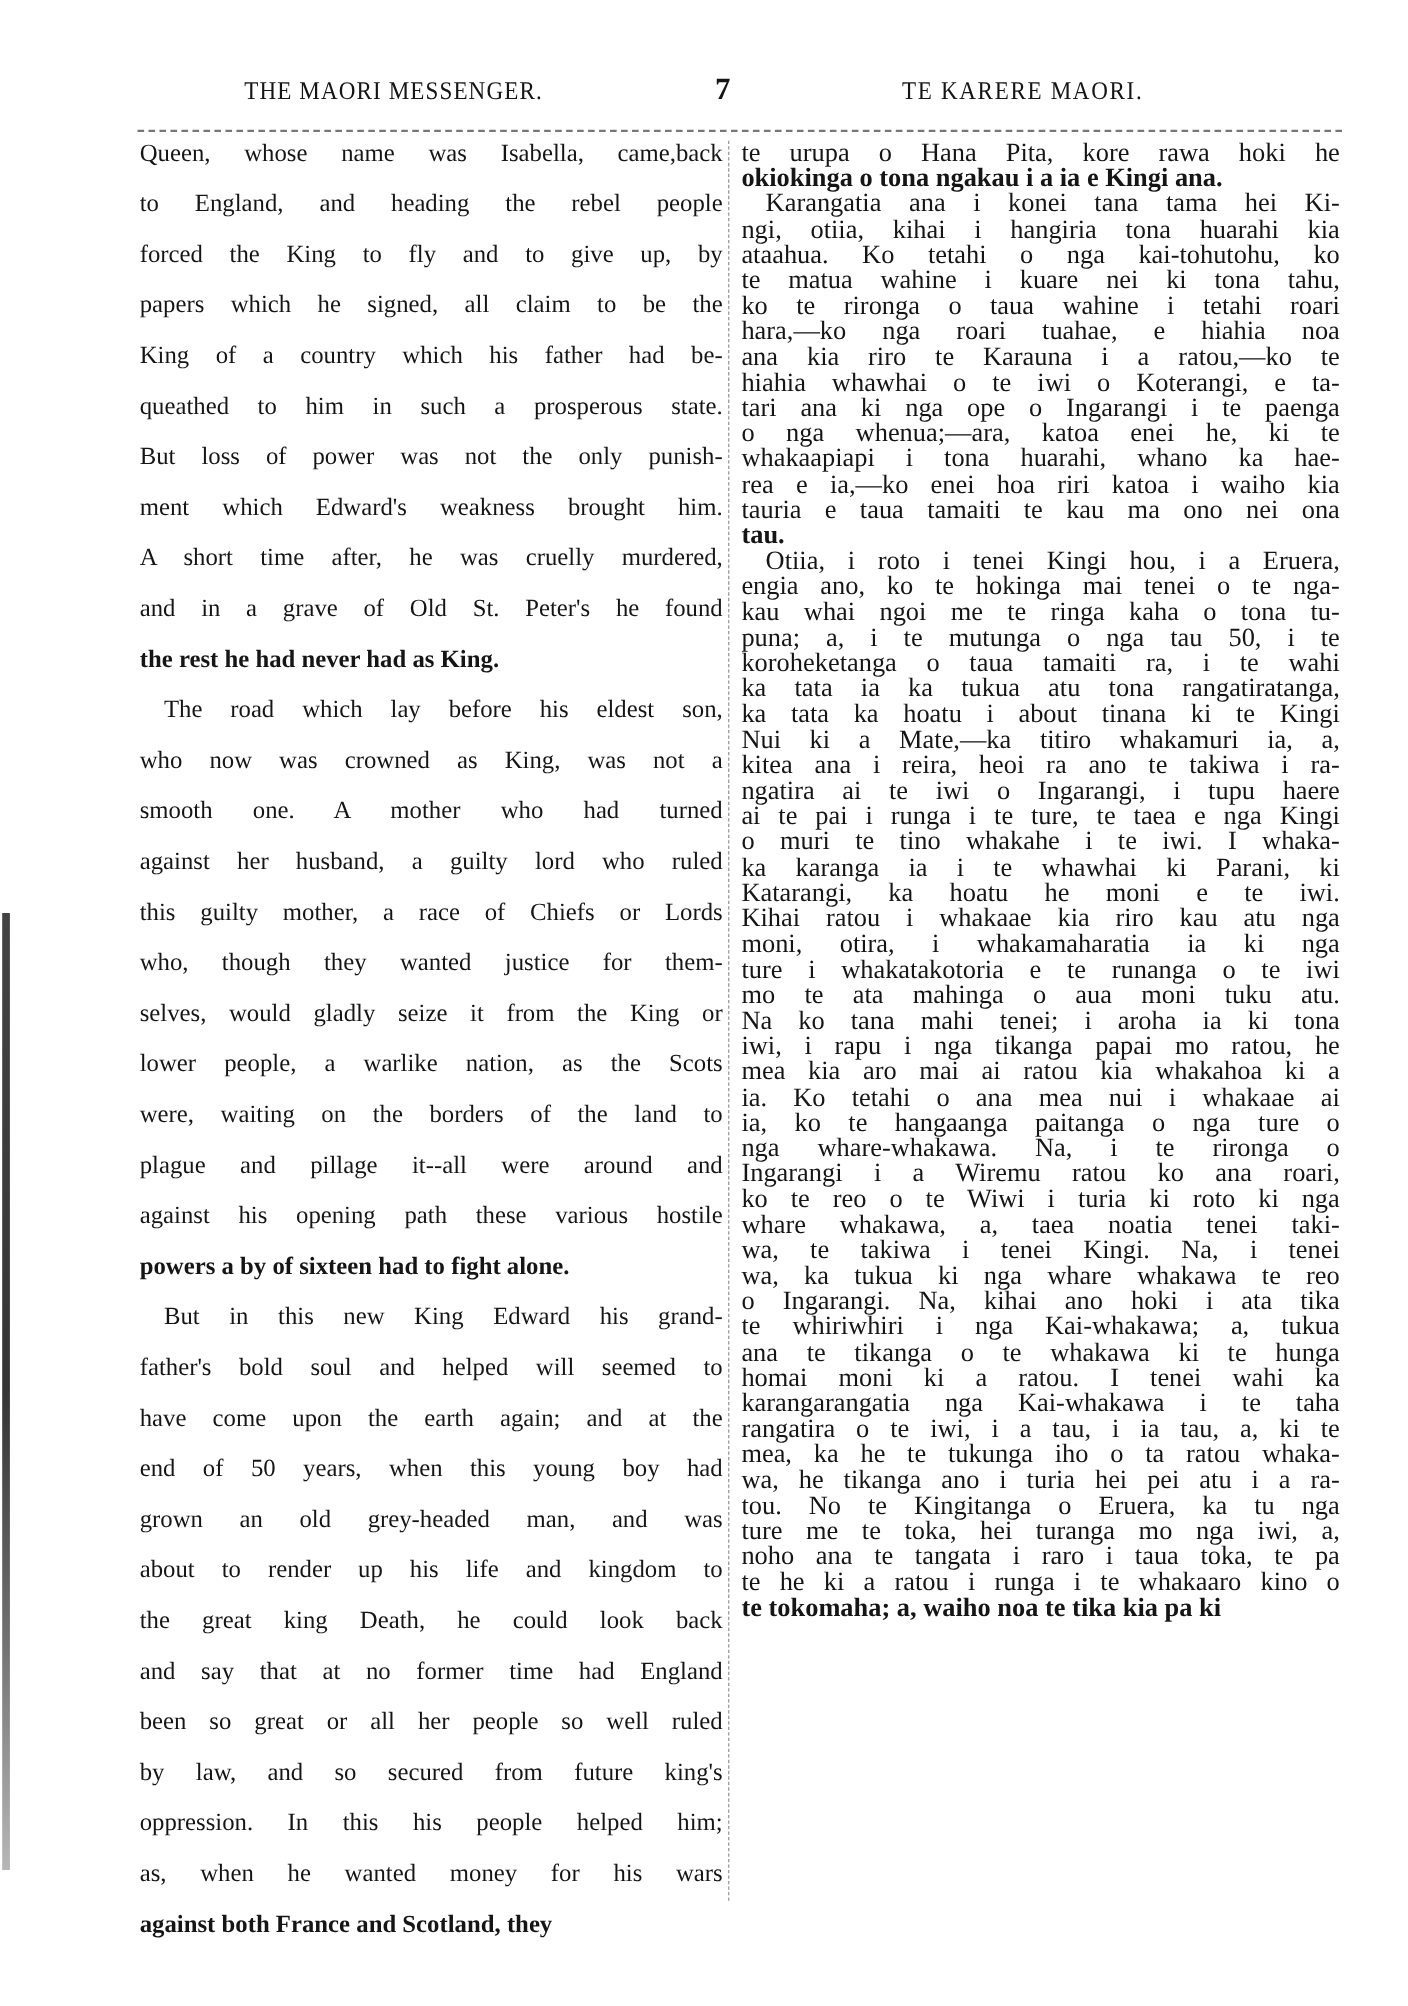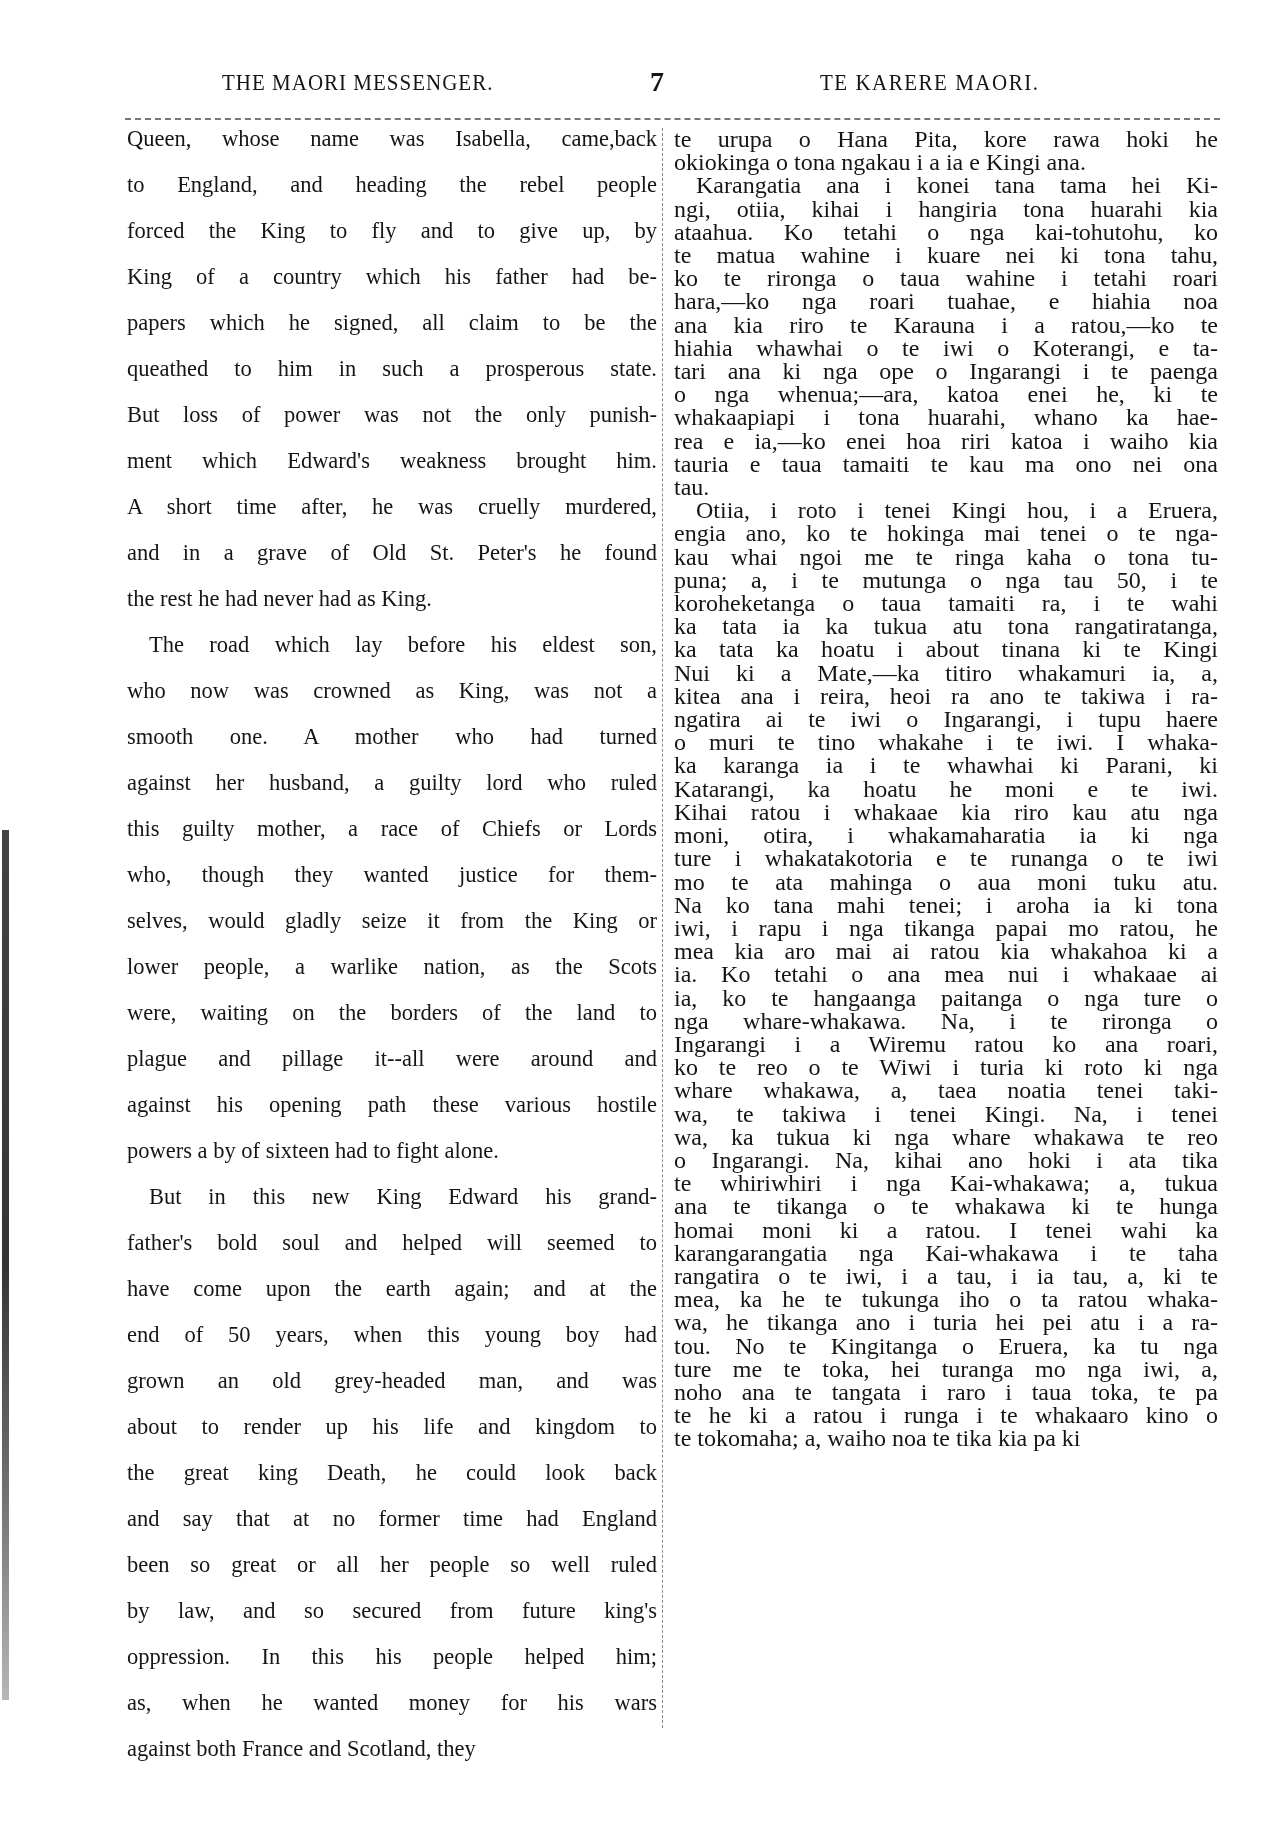--- a/index.html
+++ b/index.html
@@ -26,42 +26,42 @@
   }
   .col-en {
     position: absolute; left: 127px; top: 116px; width: 530px;
     font-size: 22.5px; line-height: 46px; text-align: justify;
   }
   .col-mi {
     position: absolute; left: 674px; top: 128px; width: 544px;
     font-size: 24px; line-height: 23.2px; text-align: justify;
   }
   .line { display: block; white-space: nowrap; text-align-last: justify; text-align: justify; }
-  .line.last { text-align-last: left; }
+  .line.last { text-align-last: left; font-weight: bold; }
   .indent { padding-left: 22px; }
 </style>
 </head>
 <body>
 
 <div class="header">
   <span class="hdr-left">THE MAORI MESSENGER.</span>
   <span class="hdr-num">7</span>
   <span class="hdr-right">TE KARERE MAORI.</span>
 </div>
 <div class="top-rule"></div>
 <div class="col-rule"></div>
 <div class="binding"></div>
 
 <div class="col-en" id="col-en">
     <div>
       <span class="line">Queen, whose name was Isabella, came,back</span>
       <span class="line">to England, and heading the rebel people</span>
       <span class="line">forced the King to fly and to give up, by</span>
+      <span class="line">papers which he signed, all claim to be the</span>
       <span class="line">King of a country which his father had be-</span>
-      <span class="line">papers which he signed, all claim to be the</span>
       <span class="line">queathed to him in such a prosperous state.</span>
       <span class="line">But loss of power was not the only punish-</span>
       <span class="line">ment which Edward's weakness brought him.</span>
       <span class="line">A short time after, he was cruelly murdered,</span>
       <span class="line">and in a grave of Old St. Peter's he found</span>
       <span class="line last">the rest he had never had as King.</span>
     </div>
     <div>
       <span class="line indent">The road which lay before his eldest son,</span>
       <span class="line">who now was crowned as King, was not a</span>
@@ -117,20 +117,21 @@
       <span class="line indent">Otiia, i roto i tenei Kingi hou, i a Eruera,</span>
       <span class="line">engia ano, ko te hokinga mai tenei o te nga-</span>
       <span class="line">kau whai ngoi me te ringa kaha o tona tu-</span>
       <span class="line">puna; a, i te mutunga o nga tau 50, i te</span>
       <span class="line">koroheketanga o taua tamaiti ra, i te wahi</span>
       <span class="line">ka tata ia ka tukua atu tona rangatiratanga,</span>
       <span class="line">ka tata ka hoatu i about tinana ki te Kingi</span>
       <span class="line">Nui ki a Mate,—ka titiro whakamuri ia, a,</span>
       <span class="line">kitea ana i reira, heoi ra ano te takiwa i ra-</span>
       <span class="line">ngatira ai te iwi o Ingarangi, i tupu haere</span>
+      <span class="line">ai te pai i runga i te ture, te taea e nga Kingi</span>
       <span class="line">o muri te tino whakahe i te iwi. I whaka-</span>
       <span class="line">ka karanga ia i te whawhai ki Parani, ki</span>
       <span class="line">Katarangi, ka hoatu he moni e te iwi.</span>
       <span class="line">Kihai ratou i whakaae kia riro kau atu nga</span>
       <span class="line">moni, otira, i whakamaharatia ia ki nga</span>
       <span class="line">ture i whakatakotoria e te runanga o te iwi</span>
       <span class="line">mo te ata mahinga o aua moni tuku atu.</span>
       <span class="line">Na ko tana mahi tenei; i aroha ia ki tona</span>
       <span class="line">iwi, i rapu i nga tikanga papai mo ratou, he</span>
       <span class="line">mea kia aro mai ai ratou kia whakahoa ki a</span>

